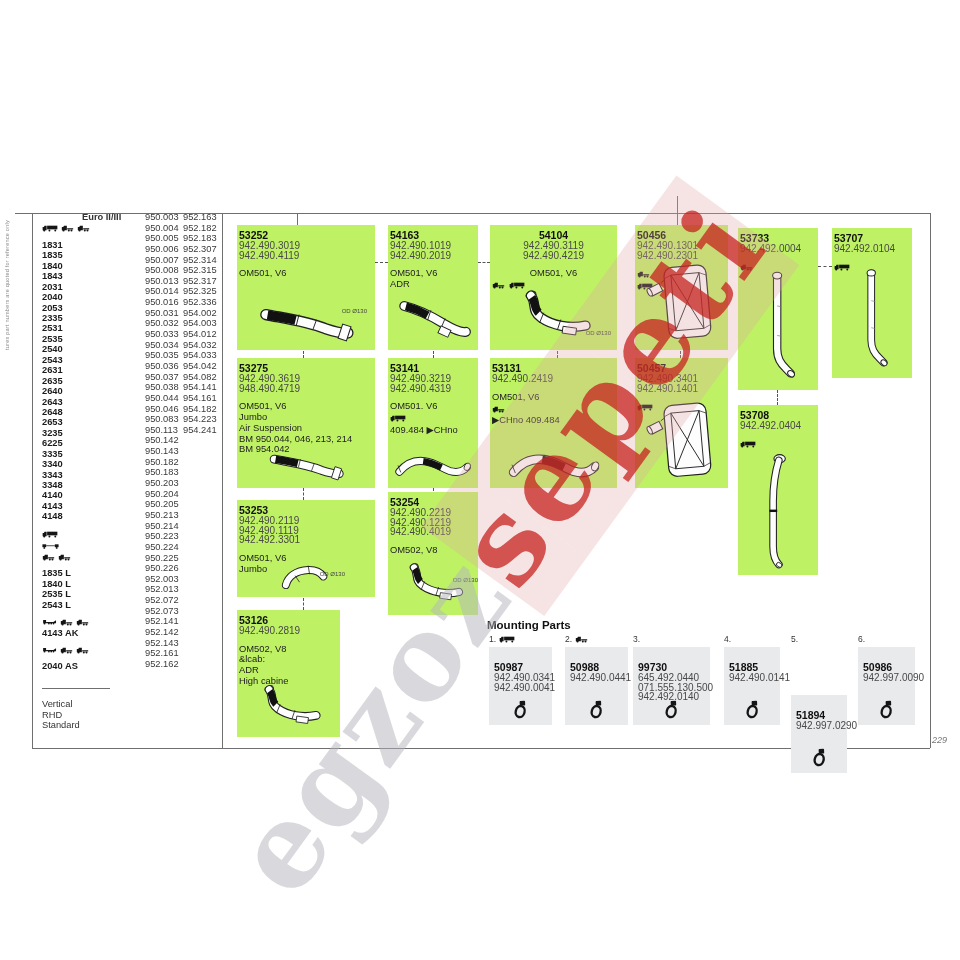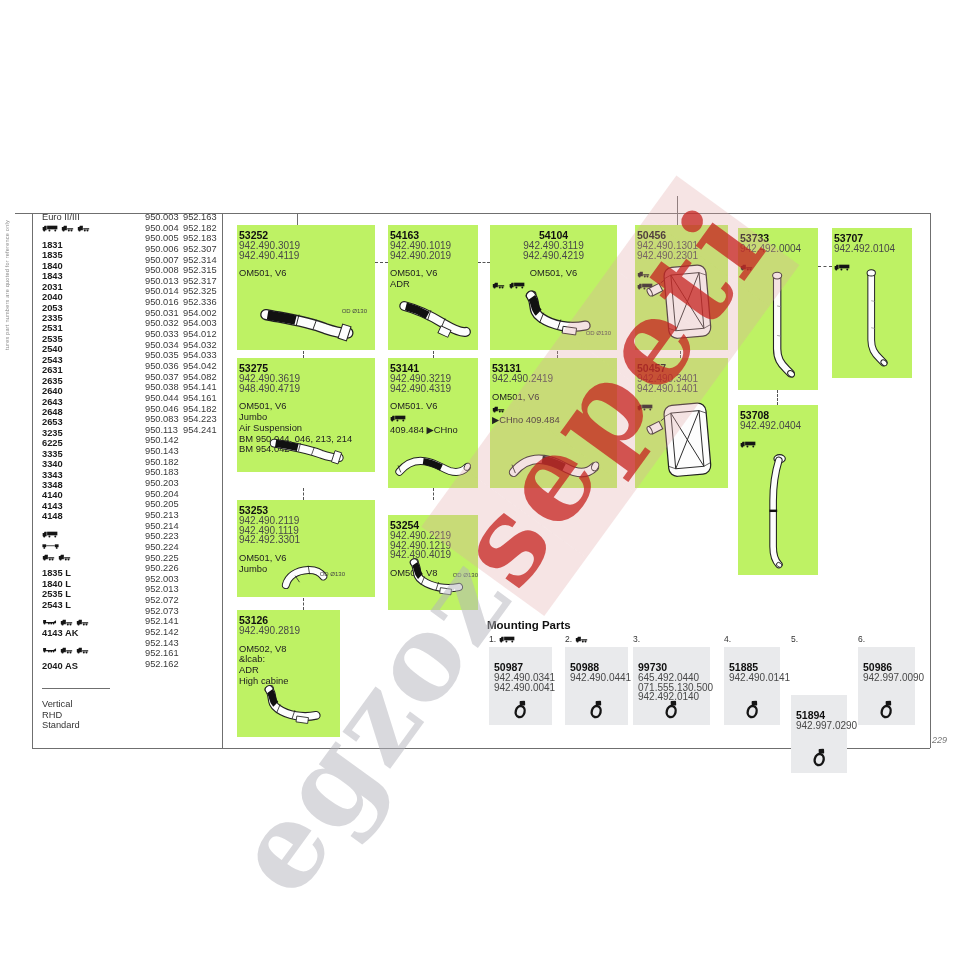--- a/index.html
+++ b/index.html
@@ -7,21 +7,21 @@
   body{background:#ffffff;font-family:"Liberation Sans",sans-serif;position:relative;overflow:hidden;}
   #page{position:absolute;left:0;top:0;width:960px;height:960px;background:#fff;}
   .frame-line{position:absolute;background:#6f6f6f;}
   .dash-h{position:absolute;border-top:1px dashed #555;height:0;}
   .dash-v{position:absolute;border-left:1px dashed #555;width:0;}
   .side-note{position:absolute;left:4px;top:215px;height:135px;writing-mode:vertical-rl;transform:rotate(180deg);font-size:5.6px;color:#8a8a8a;letter-spacing:.2px;white-space:nowrap;}
   #left-models{position:absolute;left:42px;top:212px;width:100px;}
   #left-numbers{position:absolute;left:145px;top:212px;width:82px;}
   #left-footer{position:absolute;left:42px;top:699px;font-size:9.3px;color:#333;line-height:10.6px;}
   .model-label{height:10.45px;line-height:10.45px;font-size:9.3px;font-weight:bold;color:#1b1b1b;}
-  .model-label.plain{font-weight:normal;color:#333;}
+  .model-label.plain{font-weight:bold;color:#333;margin-left:40px;}
   .model-gap{height:6px;}
   .model-icons{height:11.5px;display:flex;gap:3px;align-items:center;}
   .num-row{height:10.65px;line-height:10.65px;font-size:9.3px;color:#3a3a3a;display:flex;}
   .num-a{width:38px;display:inline-block;}
   .part-box{position:absolute;background:#bef264;padding:4px 2px;}
   .box-id{font-size:10.5px;font-weight:bold;color:#101010;line-height:12px;}
   .box-num{font-size:10px;color:#484848;line-height:9.6px;}
   .box-desc{margin-top:8px;}
   .desc-line{font-size:9.4px;color:#222;line-height:10.8px;}
   .icons-row{display:flex;gap:4px;align-items:center;height:11px;margin:1px 0;}
@@ -536,21 +536,21 @@
               <use href="#sym-truck-trailer" width="100%" height="100%"></use>
             </svg>
           </div>
         </div>
         <div class="box-img">
           <svg width="46" height="108">
             <use href="#sym-vert-bend" width="100%" height="100%"></use>
           </svg>
         </div>
       </div>
-      <div class="part-box" style="left: 237px; top: 358px; width: 138px; height: 114px;">
+      <div class="part-box" style="left: 237px; top: 358px; width: 138px; height: 130px;">
         <div class="box-id">53275</div>
         <div class="box-num">942.490.3619</div>
         <div class="box-num">948.490.4719</div>
         <div class="box-desc">
           <div class="desc-line">OM501, V6</div>
           <div class="desc-line">Jumbo</div>
           <div class="desc-line">Air Suspension</div>
           <div class="desc-line">BM 950.044, 046, 213, 214</div>
           <div class="desc-line">BM 954.042</div>
         </div>
@@ -639,21 +639,21 @@
           <div class="desc-line">OM501, V6</div>
           <div class="desc-line">Jumbo</div>
         </div>
         <div class="box-img">
           <svg width="72" height="36">
             <use href="#sym-elbow" width="100%" height="100%"></use>
           </svg>
         </div>
         <div class="img-label" style="right: 30px; bottom: 20px;">OD Ø130</div>
       </div>
-      <div class="part-box" style="left: 388px; top: 515px; width: 90px; height: 95px;">
+      <div class="part-box" style="left: 388px; top: 492px; width: 90px; height: 123px;">
         <div class="box-id">53254</div>
         <div class="box-num">942.490.2219</div>
         <div class="box-num">942.490.1219</div>
         <div class="box-num">942.490.4019</div>
         <div class="box-desc">
           <div class="desc-line">OM502, V8</div>
         </div>
         <div class="box-img">
           <svg width="84" height="52">
             <use href="#sym-pipe-s" width="100%" height="100%"></use>

